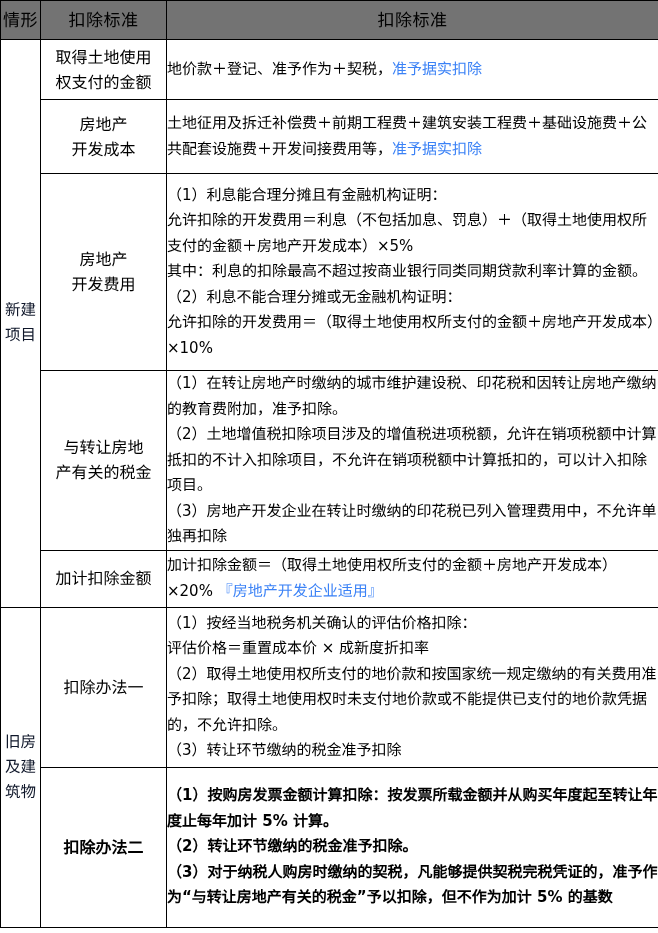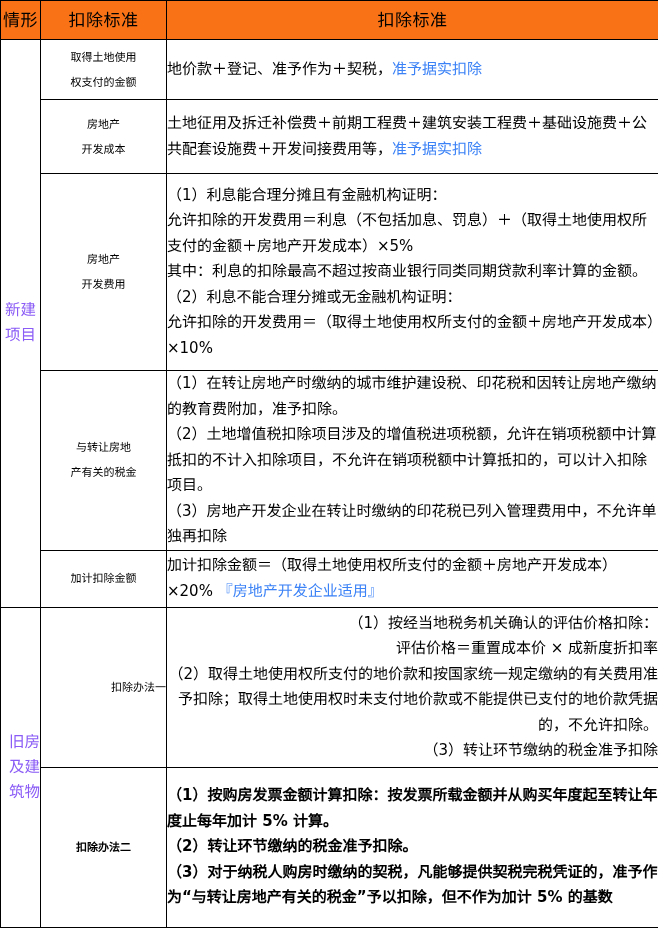--- a/index.html
+++ b/index.html
@@ -32,42 +32,42 @@
     padding: 0;
     box-sizing: border-box;
   }
   
   col.col-case     { width: 40px; }
   col.col-item     { width: 126px; }
   col.col-standard { width: 492px; }
 
   
   thead th {
-    background: #f97316;
+    background: #737373;
     text-align: center;
     font-weight: normal;
     font-size: 17px;
     height: 38px;
     line-height: 38px;
     color: #000000;
     letter-spacing: 0.5px;
   }
 
   
   td.case-cell {
     text-align: center;
     font-size: 15.5px;
     line-height: 25px;
-    color: #8b5cf6;
+    color: #0f172a;
     padding: 0 2px;
   }
   
   td.item-cell {
     text-align: center;
-    font-size: 11px;
+    font-size: 16px;
     line-height: 25px;
     color: #000000;
     padding: 0 4px;
   }
   
   td.std-cell {
     text-align: left;
     font-size: 15px;
     line-height: 25.5px;
     color: #000000;
@@ -81,21 +81,21 @@
   .red {
     color: #3b82f6;
   }
 
   
   tr.r-land   td { height: 60px; }
   tr.r-cost   td { height: 74px; }
   tr.r-exp    td { height: 197px; margin-left: 12px; }
   tr.r-tax    td { height: 177px; margin-left: 12px; }
   tr.r-other  td { height: 57px; }
-  tr.r-m1     td { height: 160px; text-align: right; }
+  tr.r-m1     td { height: 160px; }
   tr.r-m2     td { height: 160px; font-weight: bold; }
 </style>
 </head>
 <body>
 
 <div class="table-wrap">
   <table class="deduction-table">
     <colgroup>
       <col class="col-case">
       <col class="col-item">

